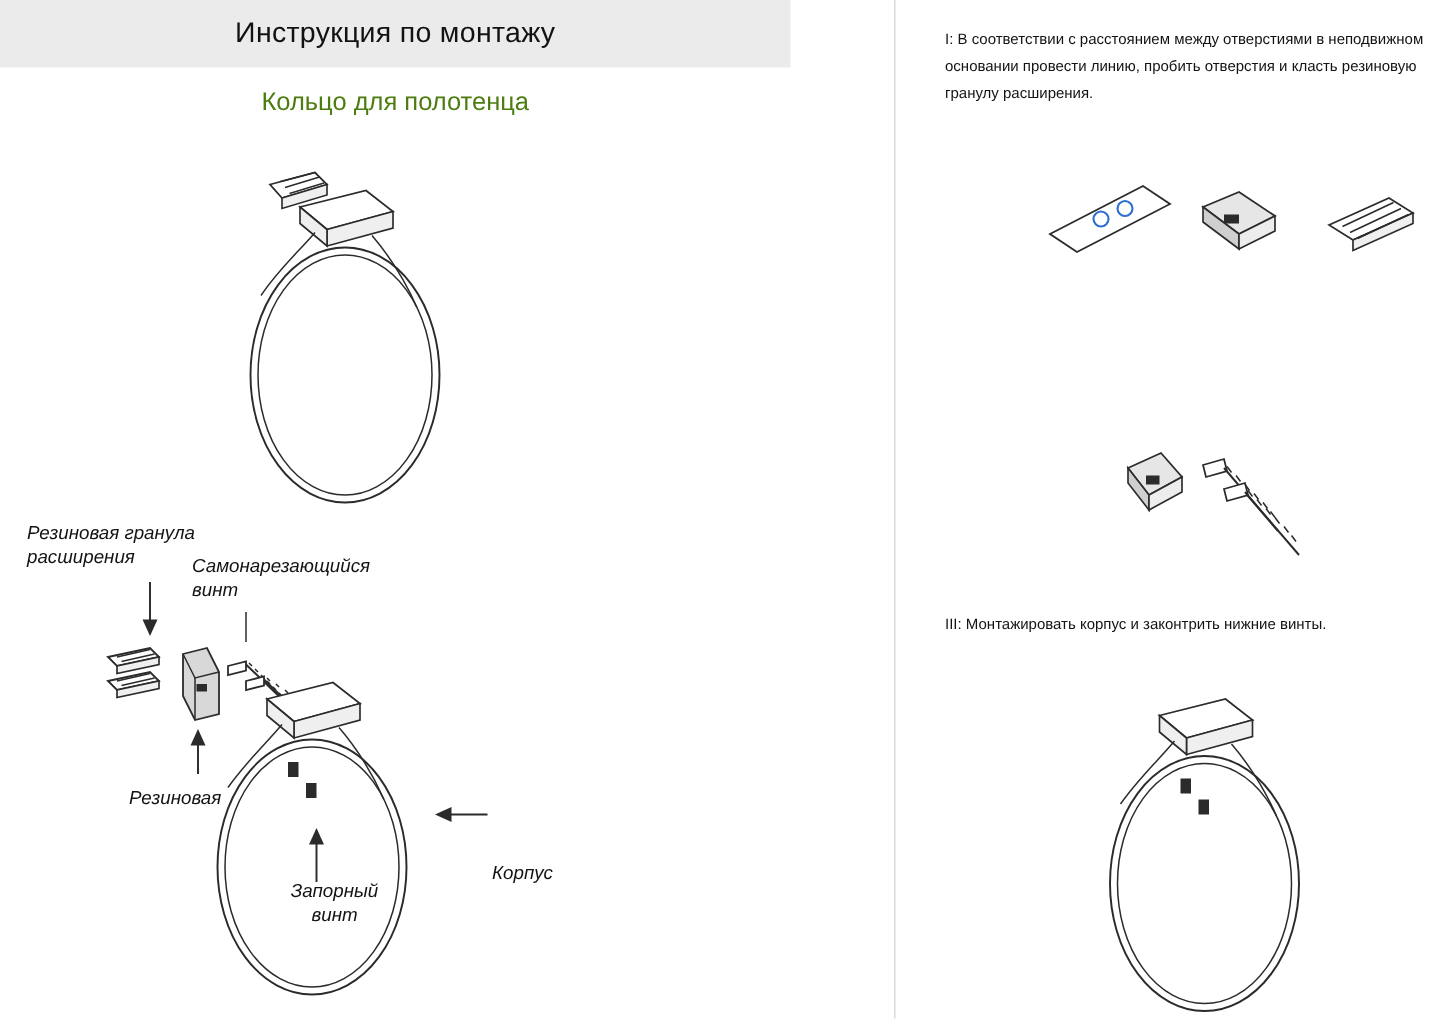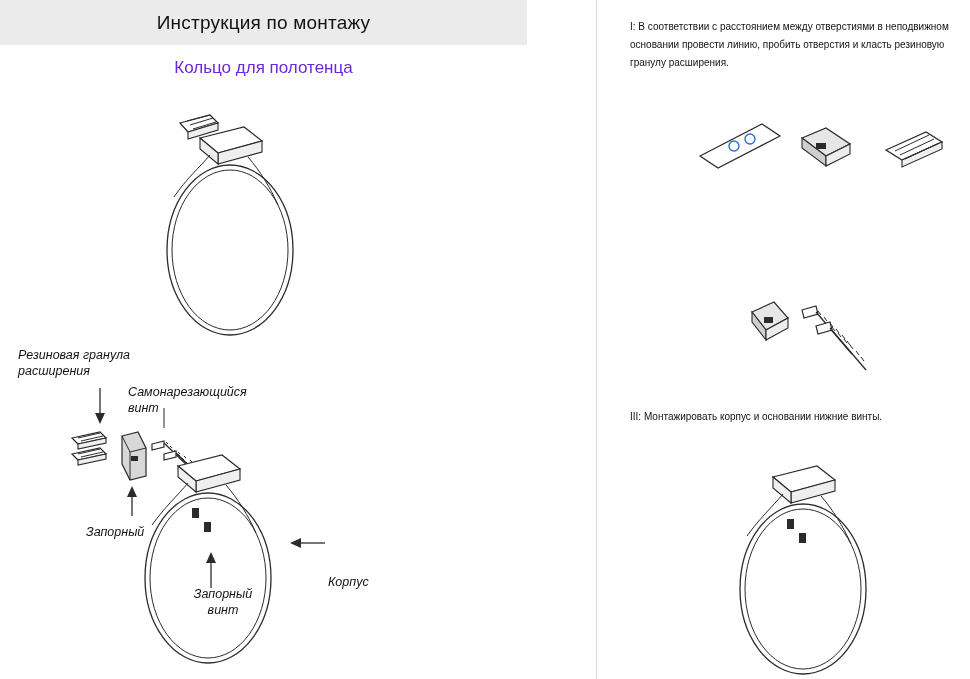--- a/index.html
+++ b/index.html
@@ -42,21 +42,21 @@
     color: #121212;
     letter-spacing: 0.2px;
   }
   .subtitle {
     position: absolute;
     left: 0;
     top: 58px;
     width: 527px;
     text-align: center;
     font-size: 17px;
-    color: #6d28d9;
+    color: #4d7c0f;
   }
   
   .v-divider {
     position: absolute;
     left: 596px;
     top: 0;
     width: 1px;
     height: 679px;
     background: #d9d9d9;
   }
@@ -73,21 +73,21 @@
 
   
   .label {
     position: absolute;
     font-size: 12.5px;
     line-height: 16px;
     color: #131313;
     font-style: italic;
   }
   #label-granule { left: 18px; top: 347px; width: 130px; }
-  #label-screw   { left: 128px; top: 384px; width: 130px; }
+  #label-screw   { left: 128px; top: 369px; width: 130px; }
   #label-base    { left: 86px; top: 524px; width: 110px; }
   #label-lock    { left: 183px; top: 586px; width: 80px; text-align: center; }
   #label-body    { left: 328px; top: 574px; width: 80px; }
 
   
   svg { display: block; overflow: visible; }
   .svg-abs { position: absolute; }
 
   .stroke { fill: none; stroke: #2b2b2b; stroke-width: 1.3; }
   .stroke-thin { fill: none; stroke: #2b2b2b; stroke-width: 1; }
@@ -190,21 +190,21 @@
         <line x1="265" y1="133" x2="238" y2="133" class="stroke"></line>
         <path d="M230 133 L241 128 L241 138 Z" class="fill-dark"></path>
       </g>
 
       <line x1="104" y1="-2" x2="104" y2="18" class="stroke-thin"></line>
     </svg>
   </div>
 
   <div class="label" id="label-granule">Резиновая гранула расширения</div>
   <div class="label" id="label-screw">Самонарезающийся винт</div>
-  <div class="label" id="label-base">Запорный</div>
+  <div class="label" id="label-base">Резиновая</div>
   <div class="label" id="label-lock">Запорный винт</div>
   <div class="label" id="label-body">Корпус</div>
 
   <div class="step-text" id="step1">I: В соответствии с расстоянием между отверстиями в неподвижном основании провести линию, пробить отверстия и класть резиновую гранулу расширения.</div>
 
   <div class="svg-abs" style="left:690px; top:110px;">
     <svg width="280" height="80" viewBox="0 0 280 80">
 
       <g>
         <path d="M10 46 L72 14 L90 26 L28 58 Z" class="fill-white"></path>
@@ -244,21 +244,21 @@
         <path d="M78 21 L81 25 M84 27 L87 31 M90 33 L93 37 M96 39 L99 43 M102 45 L105 49 M107 51 L110 55" class="stroke-thin"></path>
       </g>
       <g>
         <path d="M76 36 L90 32 L92 40 L78 44 Z" class="fill-white"></path>
         <path d="M90 38 L126 80" class="stroke" stroke-width="2.4"></path>
         <path d="M92 37 L95 41 M98 43 L101 47 M104 49 L107 53 M110 55 L113 59 M116 61 L119 65 M121 67 L124 71" class="stroke-thin"></path>
       </g>
     </svg>
   </div>
 
-  <div class="step-text" id="step3">III: Монтажировать корпус и основании нижние винты.</div>
+  <div class="step-text" id="step3">III: Монтажировать корпус и законтрить нижние винты.</div>
 
   <div class="svg-abs" style="left:745px; top:455px;">
     <svg width="190" height="210" viewBox="0 0 190 210">
       <path d="M28 22 L72 11 L90 25 L46 37 Z" class="fill-white"></path>
       <path d="M46 37 L90 25 L90 36 L46 48 Z" class="fill-gray"></path>
       <path d="M28 22 L28 33 L46 48 L46 37 Z" class="fill-gray"></path>
       <ellipse cx="58" cy="134" rx="63" ry="85" class="stroke" stroke-width="2.2"></ellipse>
       <ellipse cx="58" cy="134" rx="58" ry="80" class="stroke-thin"></ellipse>
       <path d="M38 39 C 28 51, 14 64, 2 81" class="stroke-thin"></path>
       <path d="M76 41 C 88 55, 98 71, 106 89" class="stroke-thin"></path>

